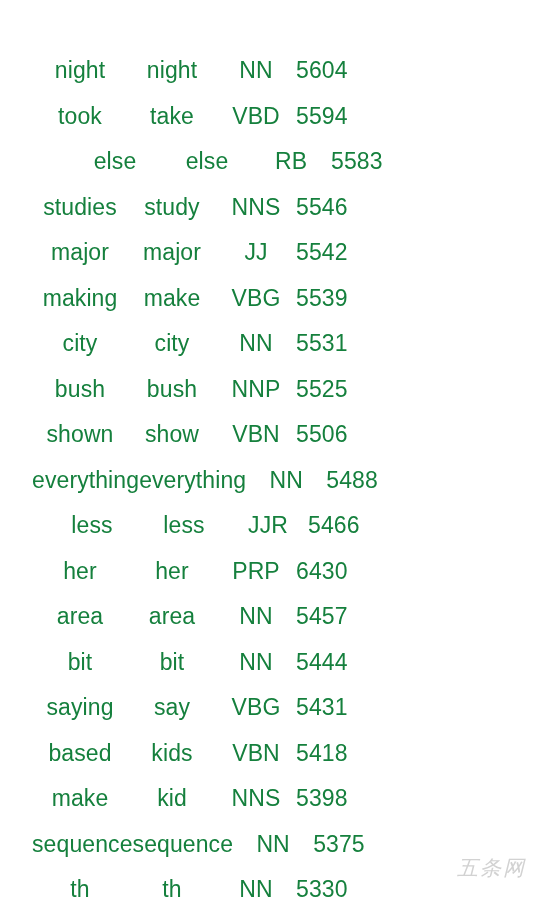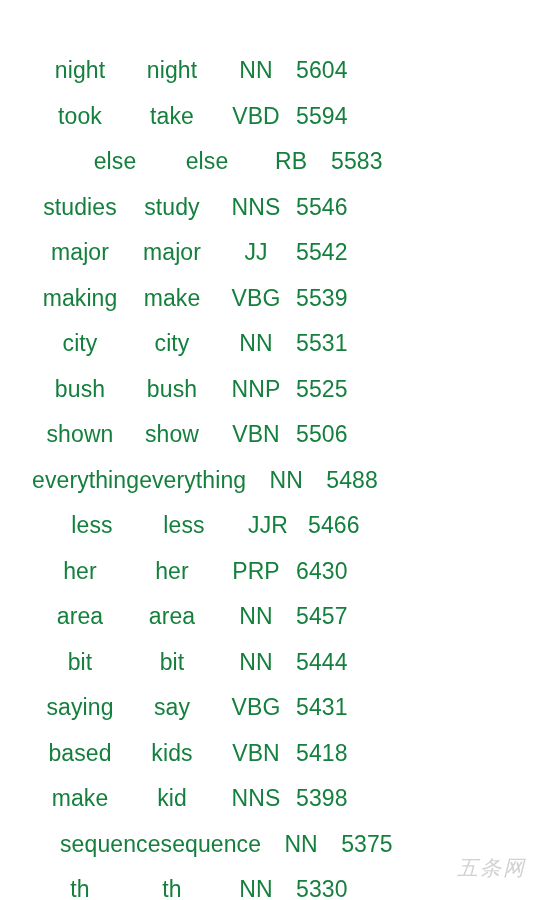--- a/index.html
+++ b/index.html
@@ -70,17 +70,17 @@
     <div class="row" style="top: 318.5px; position: absolute; left: 32px;"><span class="cell c-word">bush</span><span class="cell c-lemma">bush</span><span class="cell c-tag">NNP</span><span class="cell c-count">5525</span></div>
     <div class="row" style="top: 364px; position: absolute; left: 32px;"><span class="cell c-word">shown</span><span class="cell c-lemma">show</span><span class="cell c-tag">VBN</span><span class="cell c-count">5506</span></div>
     <div class="row" style="top: 409.5px; position: absolute; left: 32px;"><span class="cell c-word">everything</span><span class="cell c-lemma">everything</span><span class="cell c-tag">NN</span><span class="cell c-count">5488</span></div>
     <div class="row" style="top: 455px; position: absolute; left: 44px;"><span class="cell c-word">less</span><span class="cell c-lemma">less</span><span class="cell c-tag">JJR</span><span class="cell c-count">5466</span></div>
     <div class="row" style="top: 500.5px; position: absolute; left: 32px;"><span class="cell c-word">her</span><span class="cell c-lemma">her</span><span class="cell c-tag">PRP</span><span class="cell c-count">6430</span></div>
     <div class="row" style="top: 546px; position: absolute; left: 32px;"><span class="cell c-word">area</span><span class="cell c-lemma">area</span><span class="cell c-tag">NN</span><span class="cell c-count">5457</span></div>
     <div class="row" style="top: 591.5px; position: absolute; left: 32px;"><span class="cell c-word">bit</span><span class="cell c-lemma">bit</span><span class="cell c-tag">NN</span><span class="cell c-count">5444</span></div>
     <div class="row" style="top: 637px; position: absolute; left: 32px;"><span class="cell c-word">saying</span><span class="cell c-lemma">say</span><span class="cell c-tag">VBG</span><span class="cell c-count">5431</span></div>
     <div class="row" style="top: 682.5px; position: absolute; left: 32px;"><span class="cell c-word">based</span><span class="cell c-lemma">kids</span><span class="cell c-tag">VBN</span><span class="cell c-count">5418</span></div>
     <div class="row" style="top: 728px; position: absolute; left: 32px;"><span class="cell c-word">make</span><span class="cell c-lemma">kid</span><span class="cell c-tag">NNS</span><span class="cell c-count">5398</span></div>
-    <div class="row" style="top: 773.5px; position: absolute; left: 32px; margin-left: 28px;"><span class="cell c-word">sequence</span><span class="cell c-lemma">sequence</span><span class="cell c-tag">NN</span><span class="cell c-count">5375</span></div>
+    <div class="row" style="top: 773.5px; position: absolute; left: 32px;"><span class="cell c-word">sequence</span><span class="cell c-lemma">sequence</span><span class="cell c-tag">NN</span><span class="cell c-count">5375</span></div>
     <div class="row" style="top: 819px; position: absolute; left: 32px;"><span class="cell c-word">th</span><span class="cell c-lemma">th</span><span class="cell c-tag">NN</span><span class="cell c-count">5330</span></div>
   </div>
 
 <div id="watermark">五条网</div>
 
 </body></html>

